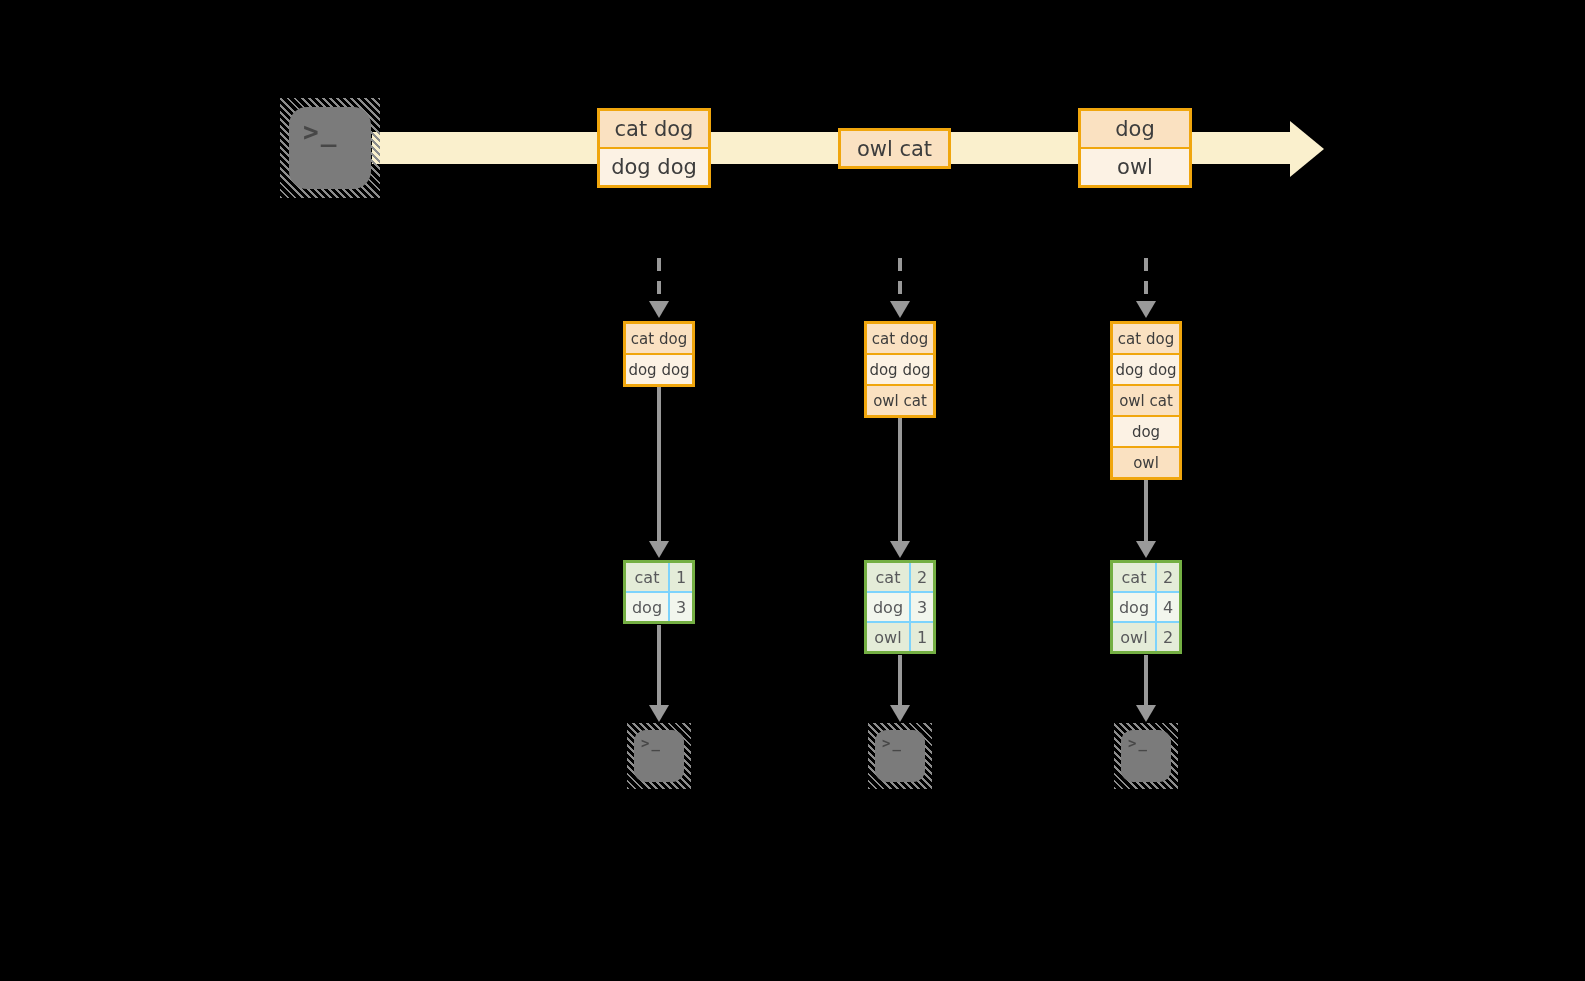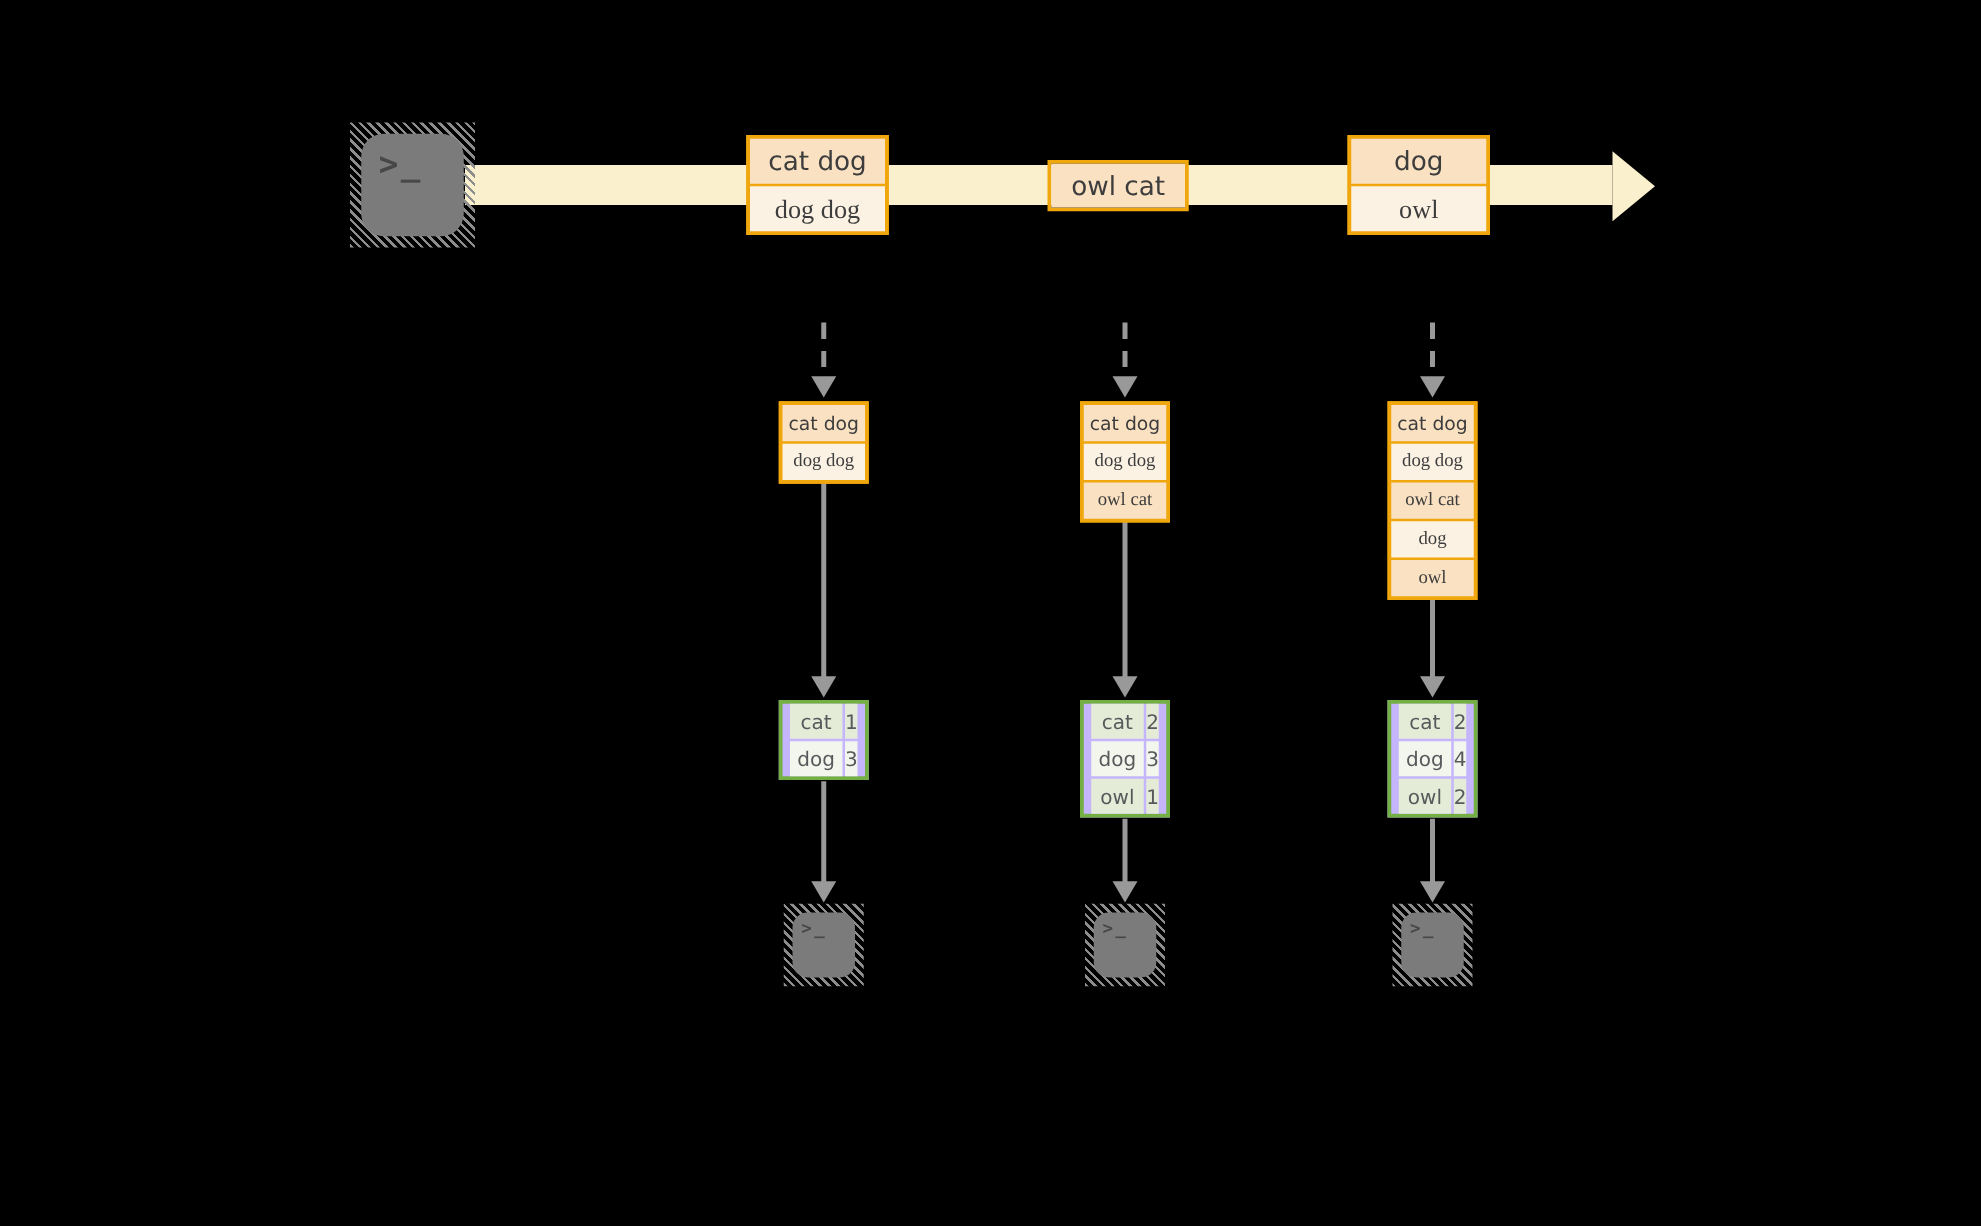--- a/index.html
+++ b/index.html
@@ -45,21 +45,21 @@
     position:absolute;
     border:3px solid #f0a60d;
     box-sizing:border-box;
     background:#f0a60d;
     display:flex;flex-direction:column;
   }
   .orow{
     display:flex;align-items:center;justify-content:center;
     color:#3d3d3d;
   }
-  .orow + .orow{margin-top:2px;font-family:Liberation Serif, serif;}
+  .orow + .orow{margin-top:2px;}
   .fill-dark{background:#fae1c1;}
   .fill-light{background:#fcf2e4;}
   .event-row{height:36px;font-size:21px;}
   .stack-row{height:29px;font-size:15px;}
   
   .dash-line{
     position:absolute;width:4px;
     background:repeating-linear-gradient(to bottom,#999 0 13px,rgba(0,0,0,0) 13px 23px);
   }
   .gline{position:absolute;width:4px;background:#999;}
@@ -78,24 +78,23 @@
     z-index:1;
   }
   .banner span{
     font-size:32px;color:#262626;letter-spacing:0.5px;
   }
   
   .gtable{
     position:absolute;
     border:3px solid #74af43;
     box-sizing:border-box;
-    background:#c4b5fd;
+    background:#7dd3fc;
     display:flex;flex-direction:column;
     z-index:2;
-    align-items:center;
   }
   .grow{display:flex;height:28px;}
   .grow + .grow{margin-top:2px;}
   .gword{
     width:42px;display:flex;align-items:center;justify-content:center;
     font-size:16px;color:#58595b;
   }
   .gcount{
     flex:1;margin-left:2px;
     display:flex;align-items:center;justify-content:center;

